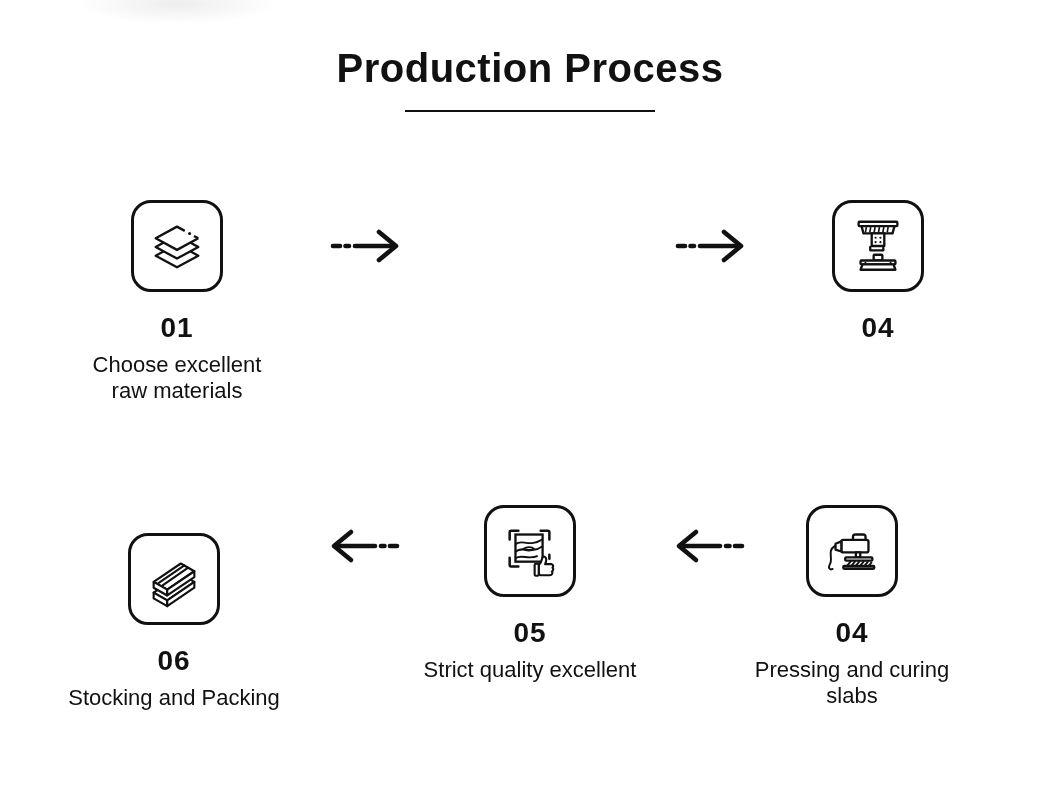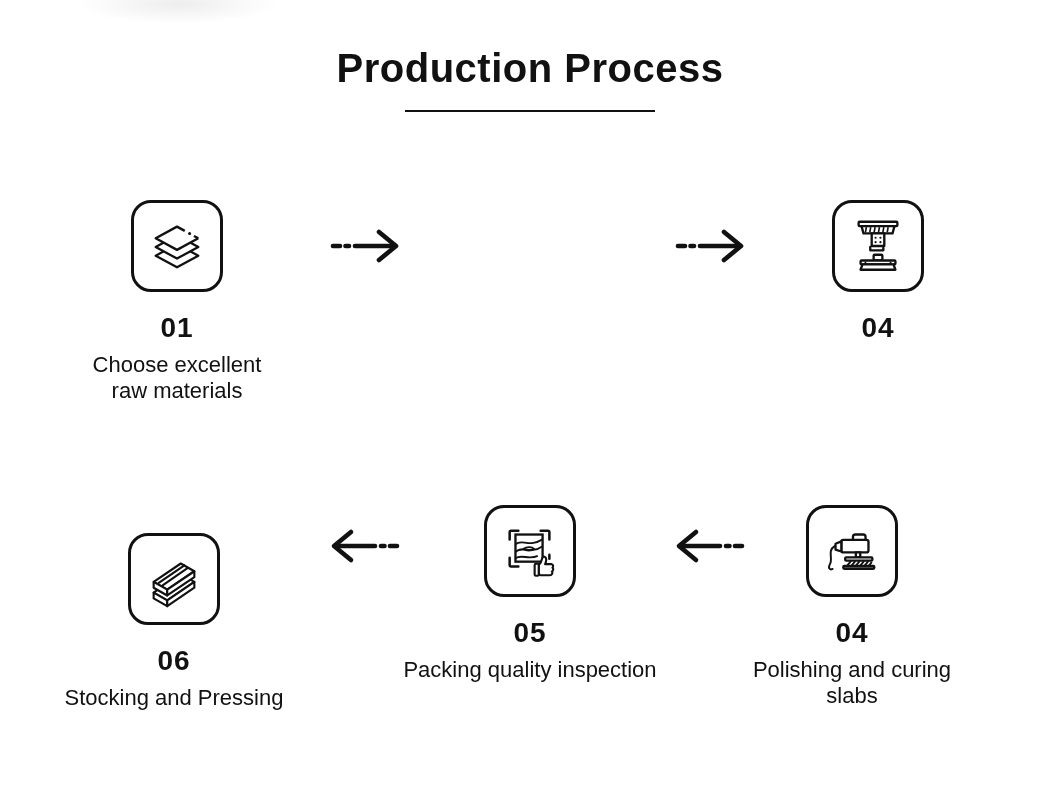--- a/index.html
+++ b/index.html
@@ -134,21 +134,21 @@
           <rect x="21" y="20.5" width="28" height="13" rx="2"></rect>
           <polygon points="21,22 15,24.5 15,30.5 21,32.5"></polygon>
           <rect x="36" y="33.5" width="4.5" height="5"></rect>
           <rect x="25" y="38.5" width="28" height="3.5" rx="1"></rect>
           <path d="M27,47 l3.5,-4 M31.5,47 l3.5,-4 M36,47 l3.5,-4 M40.5,47 l3.5,-4 M45,47 l3.5,-4 M49.5,47 l2.5,-3" fill="none" stroke-width="2"></path>
           <rect x="23" y="47.5" width="32" height="2.8" rx="1"></rect>
         </g>
       </svg>
     </div>
     <div class="step-number">04</div>
-    <div class="step-label lw250">Polishing and curing slabs</div>
+    <div class="step-label lw250">Pressing and curing slabs</div>
   </div>
 
   <div class="arrow" id="arrow-3">
     <svg viewBox="0 0 70 40" fill="none">
       <g stroke="#111" stroke-width="4.6" stroke-linecap="round" stroke-linejoin="round">
         <path d="M60,20 H67"></path>
           <path d="M51,20 H54.5"></path>
           <path d="M8,20 H45"></path>
           <path d="M21,6 L4,20 L21,34"></path>
       </g>
@@ -171,21 +171,21 @@
           <path d="M17,39.5 C23,35 31,41.5 40,37"></path>
           <path d="M25,30 C29,27 34,27.5 36.5,30 C33,32.5 28,32 25,30 Z"></path>
         </g>
         <g stroke="#111" stroke-width="2.2" fill="#fff" stroke-linejoin="round">
           <path d="M43,57 L52.5,57 C54.8,57 55.8,54.6 54.6,53.2 C56.2,52.3 56.4,50.2 55.2,49.2 C56.4,48 56,46 54.4,45.6 L47.6,45.6 C48.7,43 49.3,39.3 47.3,38.1 C45.4,37 44.7,39 44.3,40.6 C43.7,43.3 42.6,45.4 41,46.7 L41,55 C41.5,56.2 42.2,57 43,57 Z"></path>
           <rect x="36.8" y="45.2" width="4.2" height="12.4" rx="1.3"></rect>
         </g>
       </svg>
     </div>
     <div class="step-number">05</div>
-    <div class="step-label">Packing quality inspection</div>
+    <div class="step-label">Strict quality excellent</div>
   </div>
 
   <div class="arrow" id="arrow-4">
     <svg viewBox="0 0 70 40" fill="none">
       <g stroke="#111" stroke-width="4.6" stroke-linecap="round" stroke-linejoin="round">
         <path d="M60,20 H67"></path>
           <path d="M51,20 H54.5"></path>
           <path d="M8,20 H45"></path>
           <path d="M21,6 L4,20 L21,34"></path>
       </g>
@@ -202,16 +202,16 @@
             <polygon points="25,43 25,49 53,30 53,24"></polygon>
           </g>
           <polygon points="11,35 39,16 53,24 25,43"></polygon>
           <polygon points="11,35 11,41 25,49 25,43"></polygon>
           <polygon points="25,43 25,49 53,30 53,24"></polygon>
           <path d="M15.5,36.5 L43.5,17.5 M19.5,39 L47,20" fill="none"></path>
         </g>
       </svg>
     </div>
     <div class="step-number">06</div>
-    <div class="step-label">Stocking and Pressing</div>
+    <div class="step-label">Stocking and Packing</div>
   </div>
 
 </div>
 
 </body></html>

